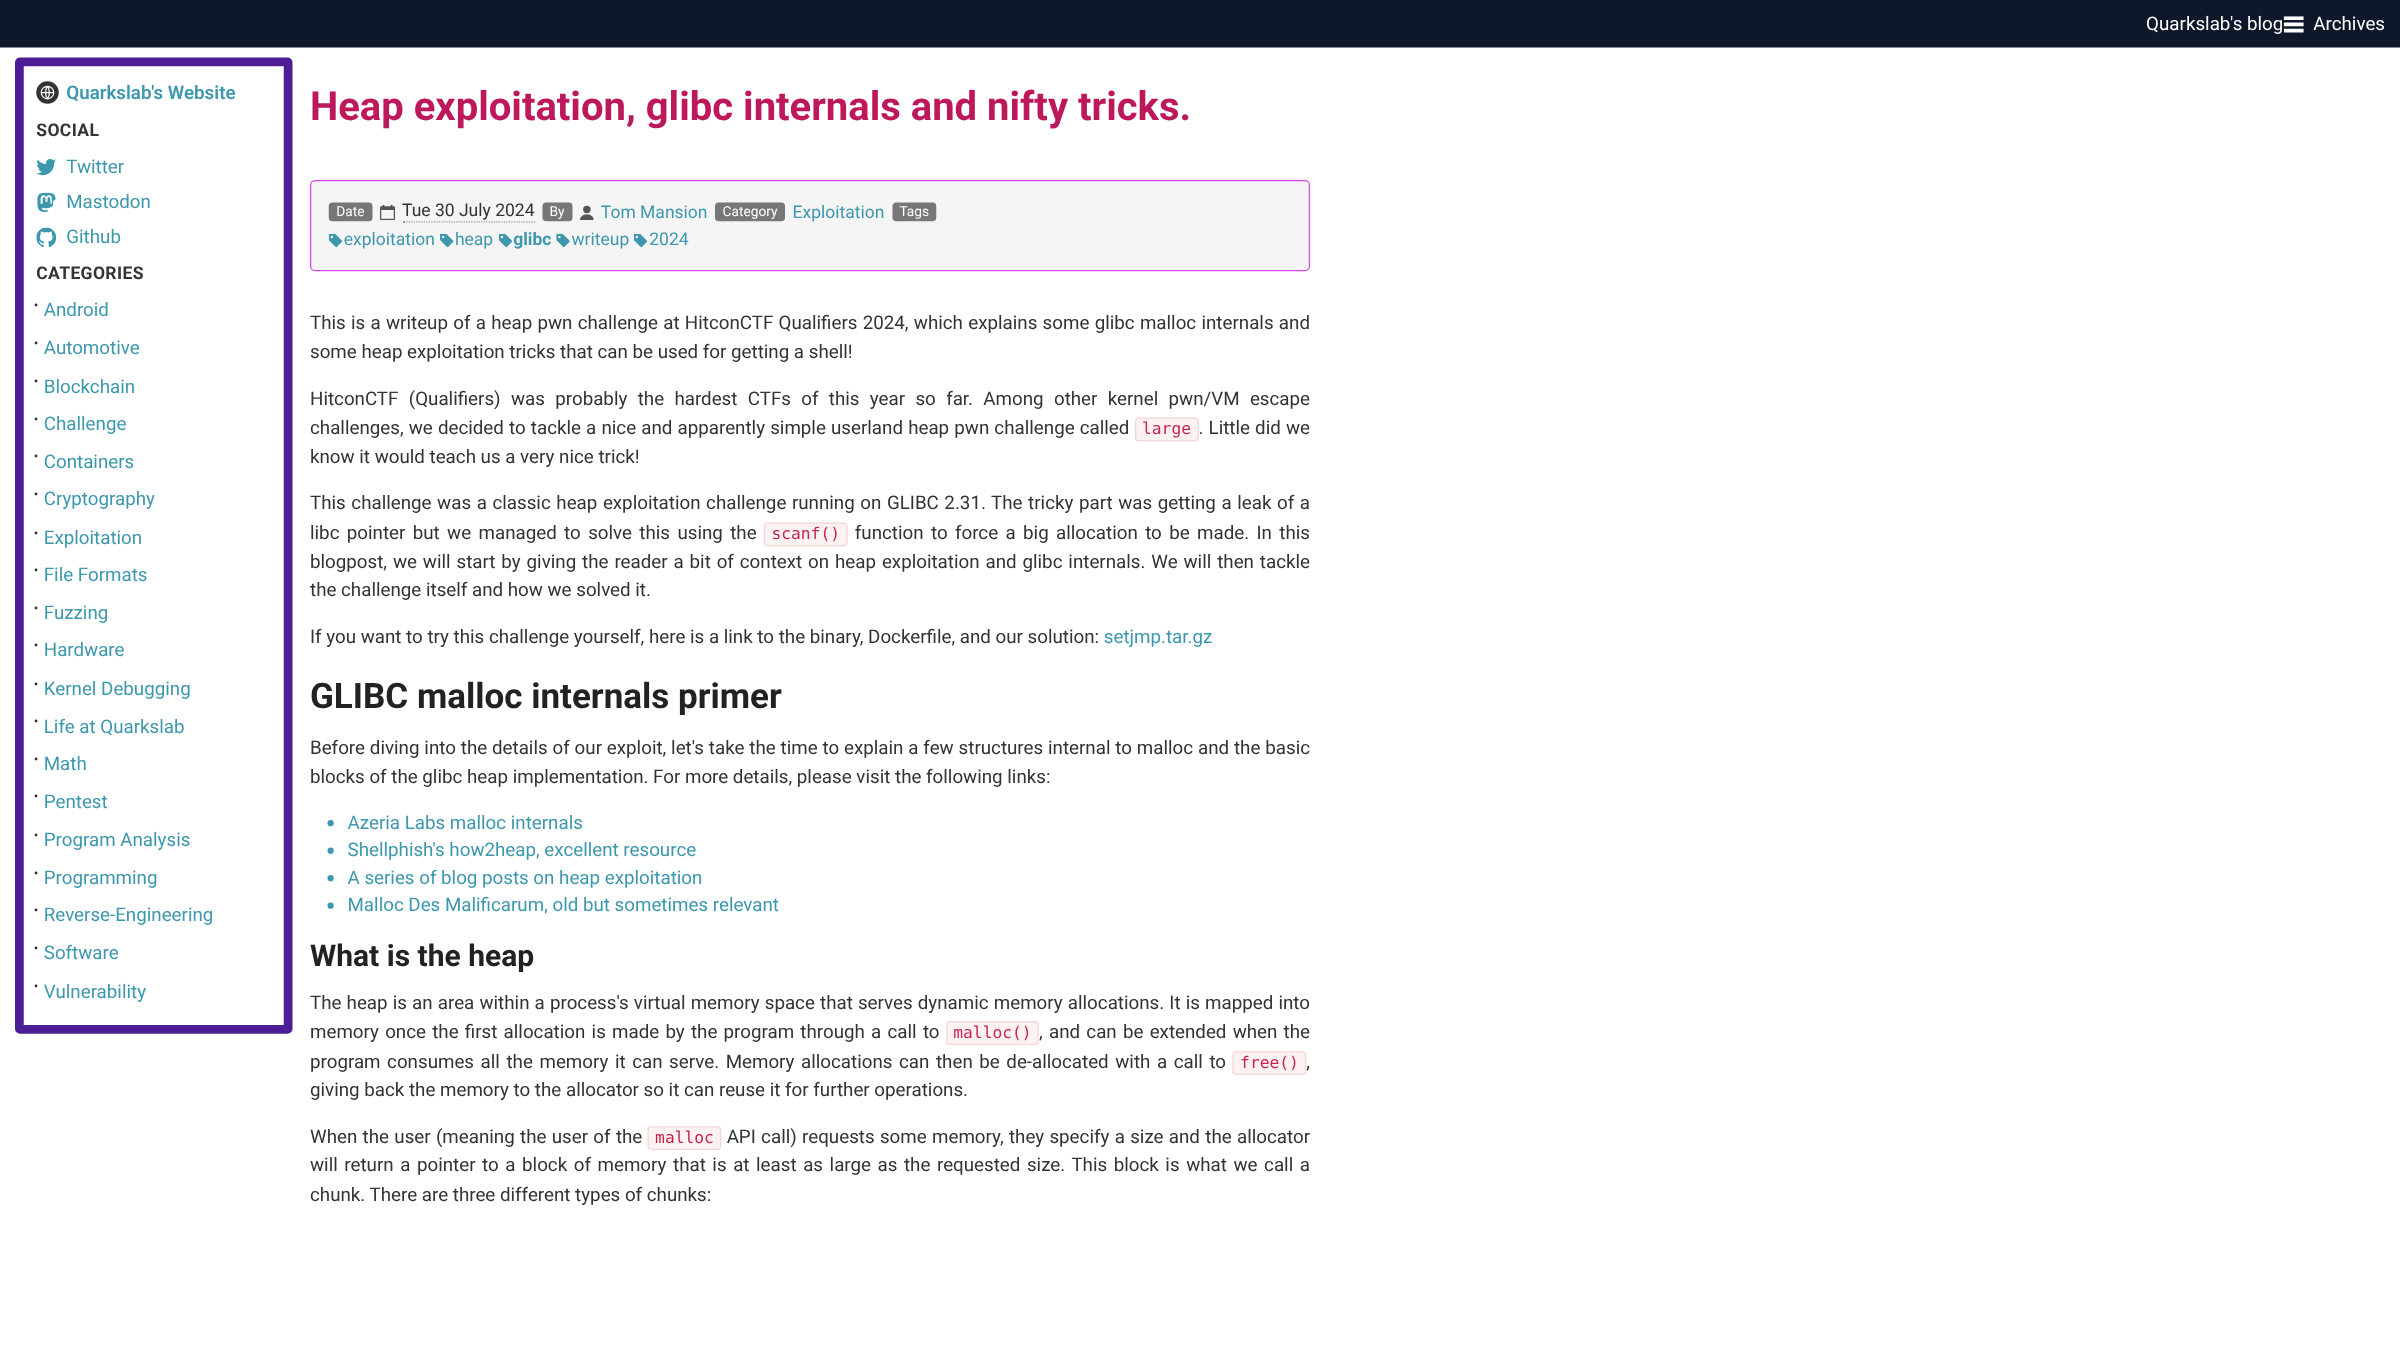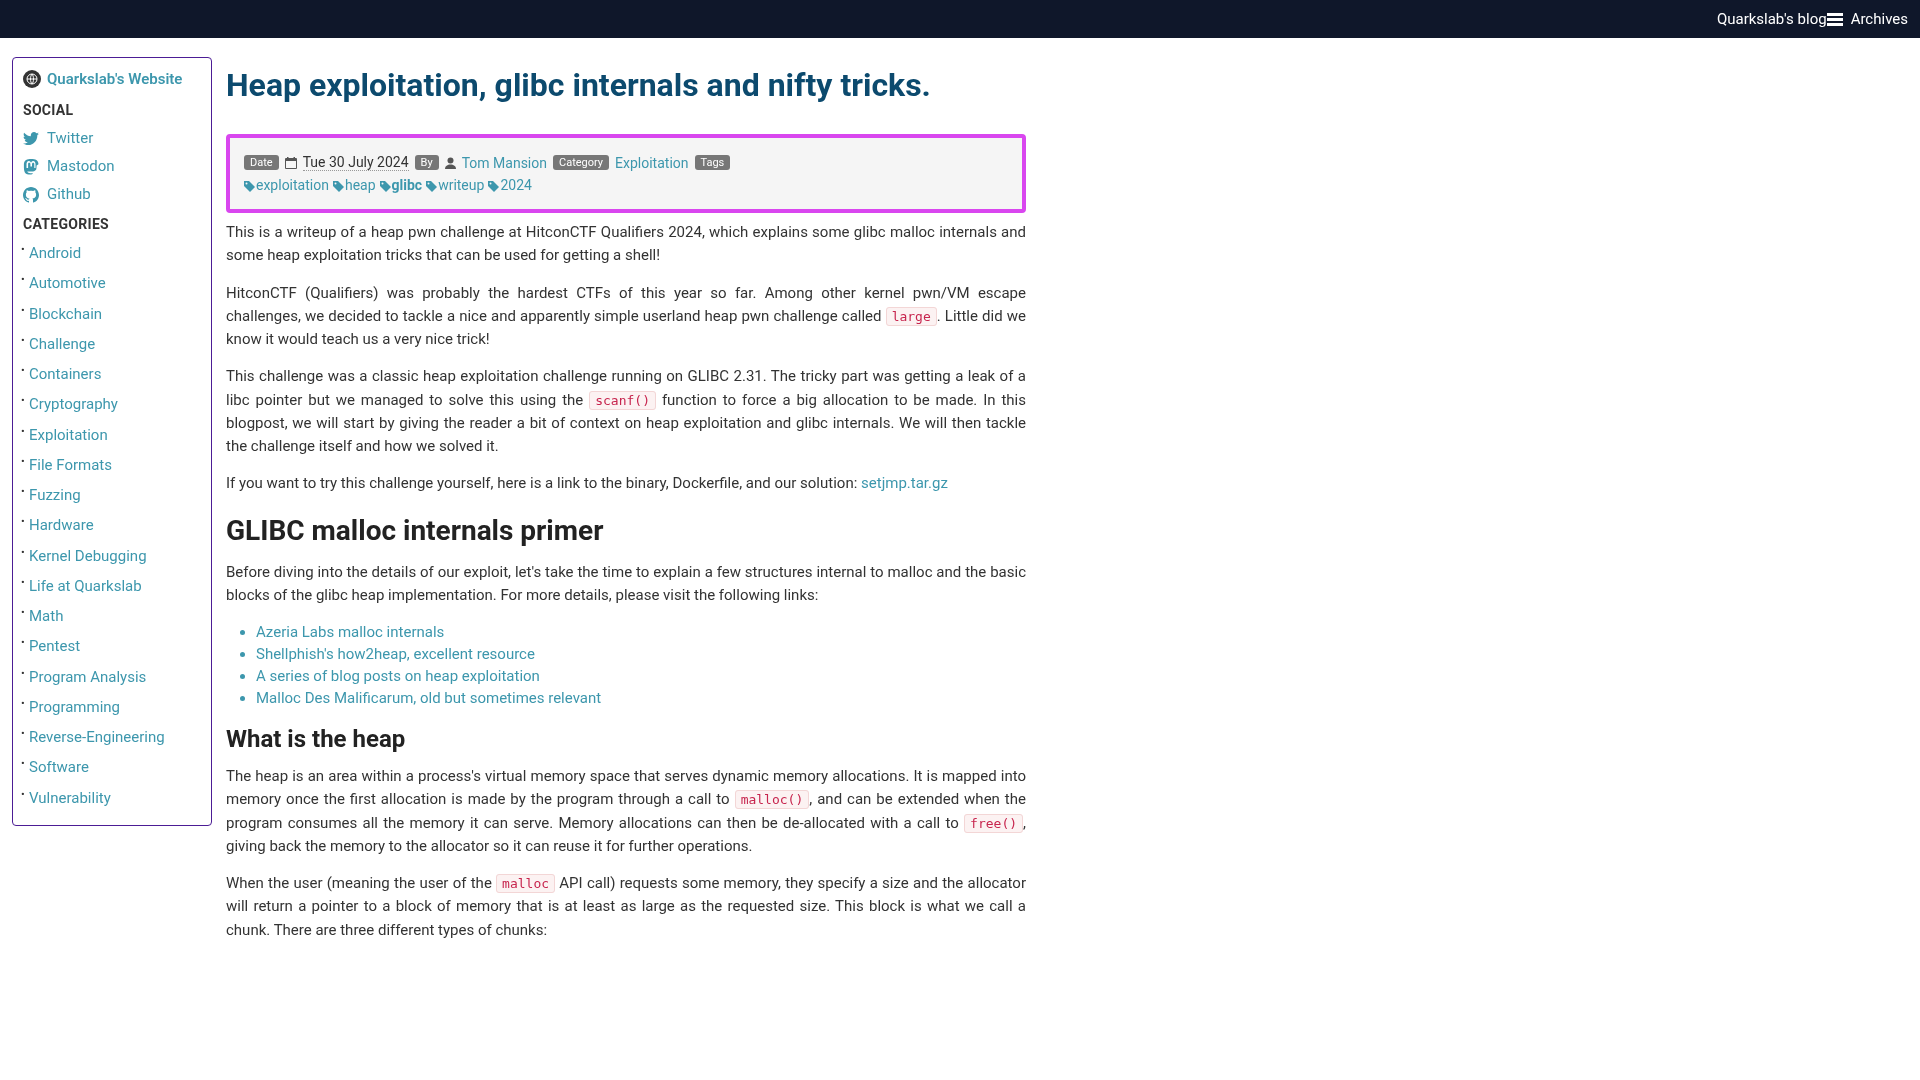--- a/index.html
+++ b/index.html
@@ -1,34 +1,34 @@
 <!DOCTYPE html>
 <html><head>
 <meta charset="utf-8">
 <style>
 *{box-sizing:border-box;margin:0;padding:0}
 body{font-family:-apple-system,BlinkMacSystemFont,"Segoe UI",Roboto,sans-serif;font-size:15px;color:#333;background:#fff}
 .topbar{background:#0f172a;color:#fff;height:38px;display:flex;align-items:center;justify-content:flex-end;padding:0 12px;font-size:15px}
 .topbar a{color:#fff;text-decoration:none}
 .archives{display:flex;align-items:center;gap:8px}
 .layout{display:flex;align-items:flex-start;padding:8px}
-.sidebar{width:200px;border:1px solid #4c1d95;border-radius:4px;padding:12px 10px;margin:11px 4px;flex-shrink:0}
+.sidebar{width:222px;border:7px solid #4c1d95;border-radius:4px;padding:12px 10px;margin:0 4px;flex-shrink:0}
 .weblink{display:flex;align-items:center;gap:6px;color:#3d97ad;font-weight:600;margin-bottom:14px;text-decoration:none}
 .globe{width:18px;height:18px;border-radius:50%;background:#333;display:inline-flex;align-items:center;justify-content:center;color:#fff;font-size:11px}
 .sidebar h4{font-size:14px;font-weight:700;color:#333;margin:8px 0 6px 0;letter-spacing:.3px}
 .social-list,.cat-list{list-style:none}
 .social-list li{padding:5px 0}
 .social-list a{display:flex;align-items:center;gap:8px;color:#3d97ad;text-decoration:none;font-size:15px}
 .sicon{width:16px;display:inline-block;color:#3d97ad}
 .cat-list li{padding:5px 0 5px 6px;position:relative;line-height:1.35}
 .cat-list li::before{content:"•";position:absolute;left:-2px;top:5px;color:#333;font-size:11px}
 .cat-list a{color:#3d97ad;text-decoration:none;font-size:15px}
 .main{flex:1;max-width:830px;padding:10px 20px 20px 10px}
-h1.title{color:#0c4a6e;font-size:32px;font-weight:700;margin:10px 0 30px 0}
-.metabox{background:#f5f5f5;border:4px solid #d946ef;border-radius:4px;padding:16px 14px;margin-bottom:8px;font-size:14px;display:flex;flex-wrap:wrap;align-items:center;gap:6px}
+h1.title{color:#be185d;font-size:32px;font-weight:700;margin:10px 0 40px 0}
+.metabox{background:#f5f5f5;border:1px solid #d946ef;border-radius:4px;padding:16px 14px;margin-bottom:30px;font-size:14px;display:flex;flex-wrap:wrap;align-items:center;gap:6px}
 .pill{background:#777;color:#fff;border-radius:3px;padding:1px 6px;font-size:11px}
 .metabox .lnk{color:#3d97ad;text-decoration:none}
 .metabox .date{border-bottom:1px dotted #999}
 .metabox .micon{font-size:12px;color:#555}
 .tagicon{color:#3d97ad;font-size:12px;margin-right:1px}
 p{margin:0 0 14px 0;line-height:1.55;text-align:justify}
 code.inline{background:#fcf2f2;color:#c7254e;border:1px solid #f3d6d6;border-radius:3px;padding:1px 5px;font-family:Menlo,Consolas,monospace;font-size:13px}
 a.bodylink{color:#3d97ad;text-decoration:none}
 h2{font-size:28px;font-weight:700;margin:18px 0 14px 0;color:#222}
 h3{font-size:24px;font-weight:700;margin:16px 0 12px 0;color:#222}

